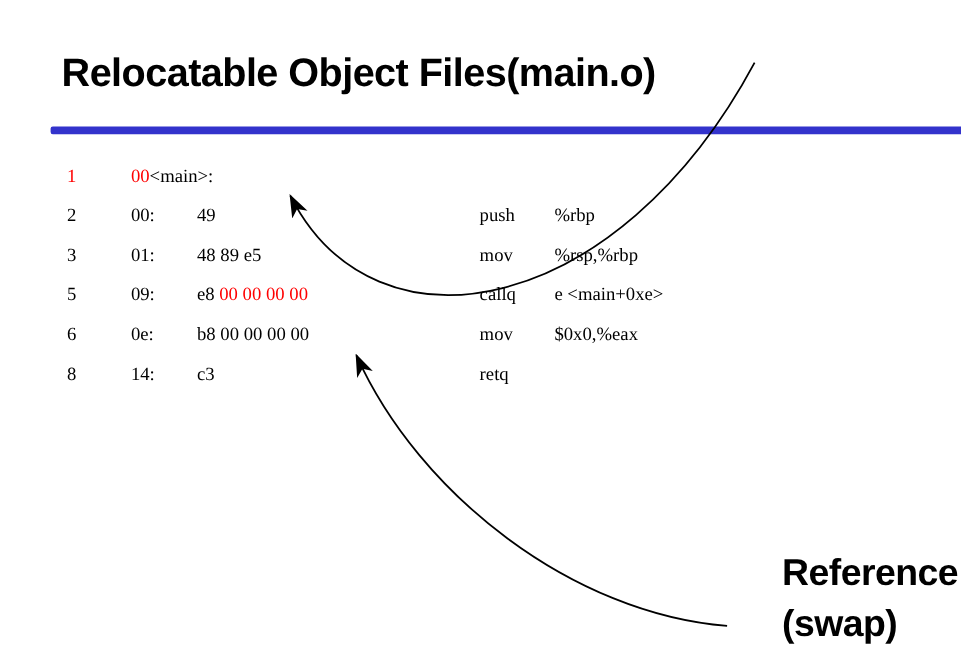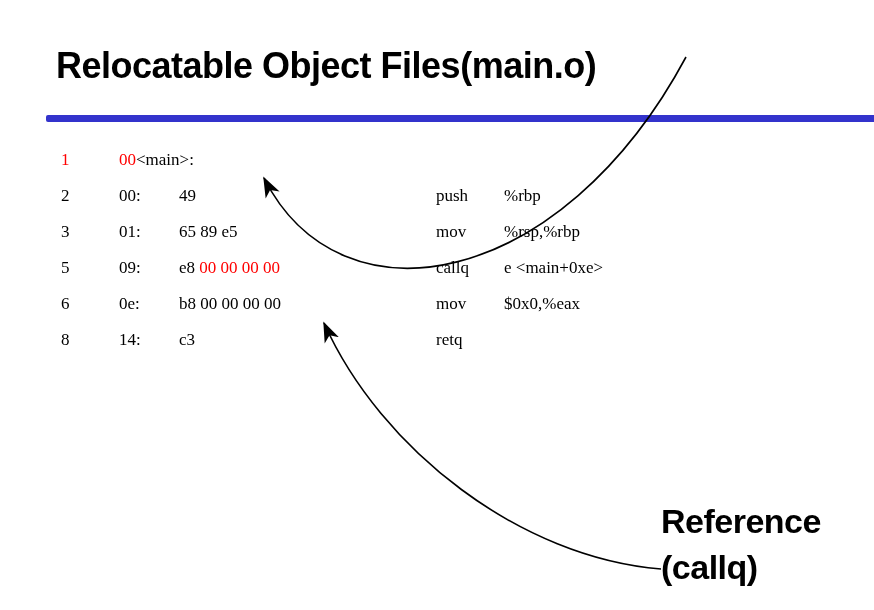--- a/index.html
+++ b/index.html
@@ -31,49 +31,49 @@
   .ln-bytes{ display:inline-block; width:257px; }
   .ln-mnem { display:inline-block; width:68px; }
   .red { color:var(--red,#ff0000); }
 
   .annot {
     position:absolute; font-weight:bold; color:#000;
     font-size:34px; line-height:46px; letter-spacing:-0.5px;
     white-space:nowrap;
   }
   .define { left:633px; top:15px; }
-  .refer  { left:620px; top:498px; }
+  .refer  { left:670px; top:498px; }
 
   svg.arrows {
     position:absolute; left:0; top:0; width:874px; height:610px;
     pointer-events:none;
   }
 </style>
 </head>
 <body>
 
 <div class="slide">
 
   <div class="title">Relocatable Object Files(main.o)</div>
 
   <div class="rule" style="background: rgb(51, 51, 204);"></div>
 
   <div class="code">
       <div class="crow"><span class="ln-num red">1</span><span class="ln-addr auto red">00</span><span class="ln-label">&lt;main&gt;:</span></div>
       <div class="crow"><span class="ln-num">2</span><span class="ln-addr">00:</span><span class="ln-bytes"><span class="byte-seg">49</span></span><span class="ln-mnem">push</span><span class="ln-ops">%rbp</span></div>
-      <div class="crow"><span class="ln-num">3</span><span class="ln-addr">01:</span><span class="ln-bytes"><span class="byte-seg">65 89 e5</span></span><span class="ln-mnem">mov</span><span class="ln-ops">%rsp,%rbp</span></div>
+      <div class="crow"><span class="ln-num">3</span><span class="ln-addr">01:</span><span class="ln-bytes"><span class="byte-seg">48 89 e5</span></span><span class="ln-mnem">mov</span><span class="ln-ops">%rsp,%rbp</span></div>
       <div class="crow"><span class="ln-num">5</span><span class="ln-addr">09:</span><span class="ln-bytes"><span class="byte-seg">e8 </span><span class="byte-seg red">00 00 00 00</span></span><span class="ln-mnem">callq</span><span class="ln-ops">e &lt;main+0xe&gt;</span></div>
       <div class="crow"><span class="ln-num">6</span><span class="ln-addr">0e:</span><span class="ln-bytes"><span class="byte-seg">b8 00 00 00 00</span></span><span class="ln-mnem">mov</span><span class="ln-ops">$0x0,%eax</span></div>
       <div class="crow"><span class="ln-num">8</span><span class="ln-addr">14:</span><span class="ln-bytes"><span class="byte-seg">c3</span></span><span class="ln-mnem">retq</span><span class="ln-ops"></span></div>
     </div>
 
 
   <div class="annot refer">
     <span>Reference</span><br>
-    <span>(callq)</span>
+    <span>(swap)</span>
   </div>
 
   <svg class="arrows" viewBox="0 0 874 610" xmlns="http://www.w3.org/2000/svg">
     <defs>
       <marker id="ah" viewBox="0 0 12 10" refX="11" refY="5" markerWidth="13" markerHeight="11" orient="auto">
         <path d="M0,0.5 L12,5 L0,9.5 L3.2,5 Z" fill="#000"></path>
       </marker>
     </defs>
     <path d="M 645,57 C 520,290 300,330 223,178" fill="none" stroke="#000" stroke-width="1.6" marker-end="url(#ah)"></path>
     <path d="M 620,569 C 480,558 340,450 283,323" fill="none" stroke="#000" stroke-width="1.6" marker-end="url(#ah)"></path>

